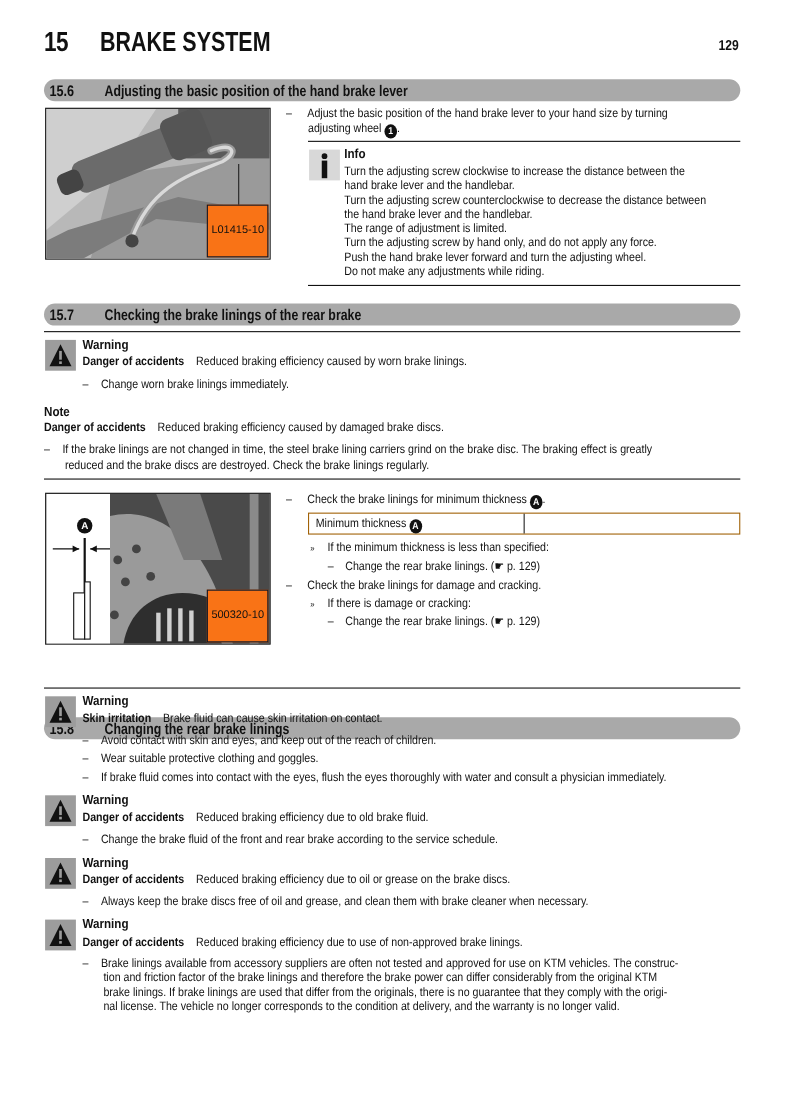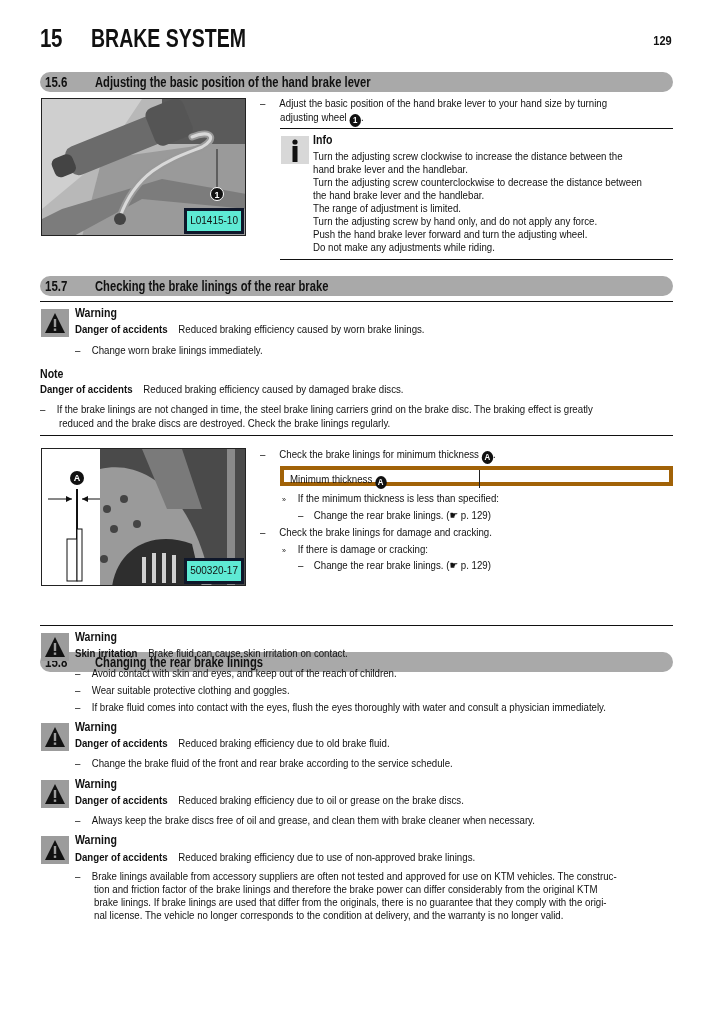--- a/index.html
+++ b/index.html
@@ -14,37 +14,37 @@
 
   
   .sec-bar { left: 40px; width: 633px; height: 20px; background: #a9a9a9; border-radius: 10px; }
   .sec-bar .num { position: absolute; left: 5px; top: 2px; font-size: 14px; font-weight: bold; transform: scaleX(0.82); transform-origin: left top; }
   .sec-bar .ttl { position: absolute; left: 55px; top: 2px; font-size: 14px; font-weight: bold; white-space: nowrap; transform: scaleX(0.8); transform-origin: left top; }
 
   .rule { height: 0; border-top: 1.5px solid #111; }
 
   
   .figure { background: #888; border: 1px solid #222; overflow: hidden; }
-  .fig-label { position: absolute; right: 1px; bottom: 1px; background: #5eead4; border: 3px solid #0f172a; font-size: 10px; padding: 4px 3px; line-height: 12px; font-family: "Liberation Sans", sans-serif; }
+  .fig-label { position: absolute; right: 1px; bottom: 1px; background: #f97316; border: 1px solid #0f172a; font-size: 10px; padding: 17px 3px; line-height: 12px; font-family: "Liberation Sans", sans-serif; }
 
   
   .t { font-size: 11px; line-height: 14px; white-space: nowrap; transform: scaleX(0.88); transform-origin: left top; }
   .b { font-weight: bold; }
   .dash { display: inline-block; width: 22px; }
 
   .callout { display: inline-block; width: 13px; height: 13px; border-radius: 50%; background: #111; color: #fff; font-size: 9px; font-weight: bold; text-align: center; line-height: 13px; vertical-align: -2px; font-family: "Liberation Sans", sans-serif; }
 
   
   .warn-icon { width: 28px; height: 28px; background: #9c9c9c; }
   .warn-icon svg { width: 28px; height: 28px; display: block; }
   .info-icon { width: 28px; height: 28px; background: #d8d8d8; }
   .info-icon svg { width: 28px; height: 28px; display: block; }
 
   
-  .spec-table { left: 280px; top: 466px; width: 393px; height: 20px; border: 4px solid #a16207; }
+  .spec-table { left: 280px; top: 466px; width: 393px; height: 20px; border: 1px solid #a16207; }
   .spec-table .c1 { position: absolute; left: 0; top: 0; width: 196px; height: 18px; border-right: 1px solid #222; }
   .spec-table .c2 { position: absolute; left: 197px; top: 0; width: 194px; height: 18px; }
 </style>
 </head>
 <body>
 
 <div class="abs chap-num">15</div>
 <div class="abs chap-title">BRAKE SYSTEM</div>
 <div class="abs page-num">129</div>
 
@@ -157,21 +157,21 @@
     <rect x="0" y="0" width="58" height="138" fill="#ffffff"></rect>
     <line x1="6" y1="50" x2="30" y2="50" stroke="#111" stroke-width="1"></line>
     <line x1="40" y1="50" x2="58" y2="50" stroke="#111" stroke-width="1"></line>
     <polygon points="30,50 24,47 24,53" fill="#111"></polygon>
     <polygon points="40,50 46,47 46,53" fill="#111"></polygon>
     <line x1="35" y1="40" x2="35" y2="90" stroke="#111" stroke-width="2"></line>
     <rect x="25" y="90" width="10" height="42" fill="#fff" stroke="#111" stroke-width="1"></rect>
     <rect x="35" y="80" width="5" height="52" fill="#fff" stroke="#111" stroke-width="1"></rect>
   </svg>
   <span class="callout abs" style="left:28px; top:22px; width:14px; height:14px; line-height:14px;">A</span>
-  <span class="fig-label">500320-17</span>
+  <span class="fig-label">500320-10</span>
 </div>
 
 <div class="abs t" style="left:260px; top:447px;">
   <span class="dash">–</span><span>Check the brake linings for minimum thickness</span>
   <span class="callout">A</span><span>.</span>
 </div>
 
 <div class="abs spec-table">
   <div class="c1">
     <div class="abs t" style="left:6px; top:2px;">

